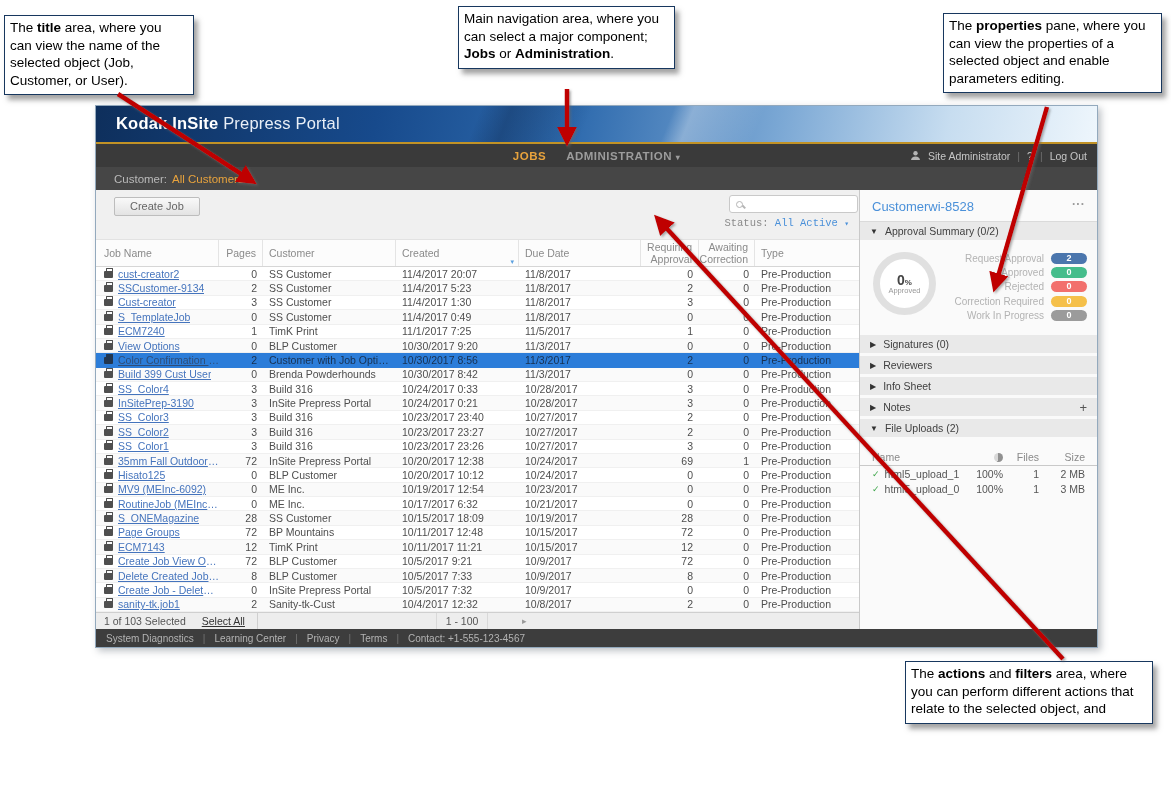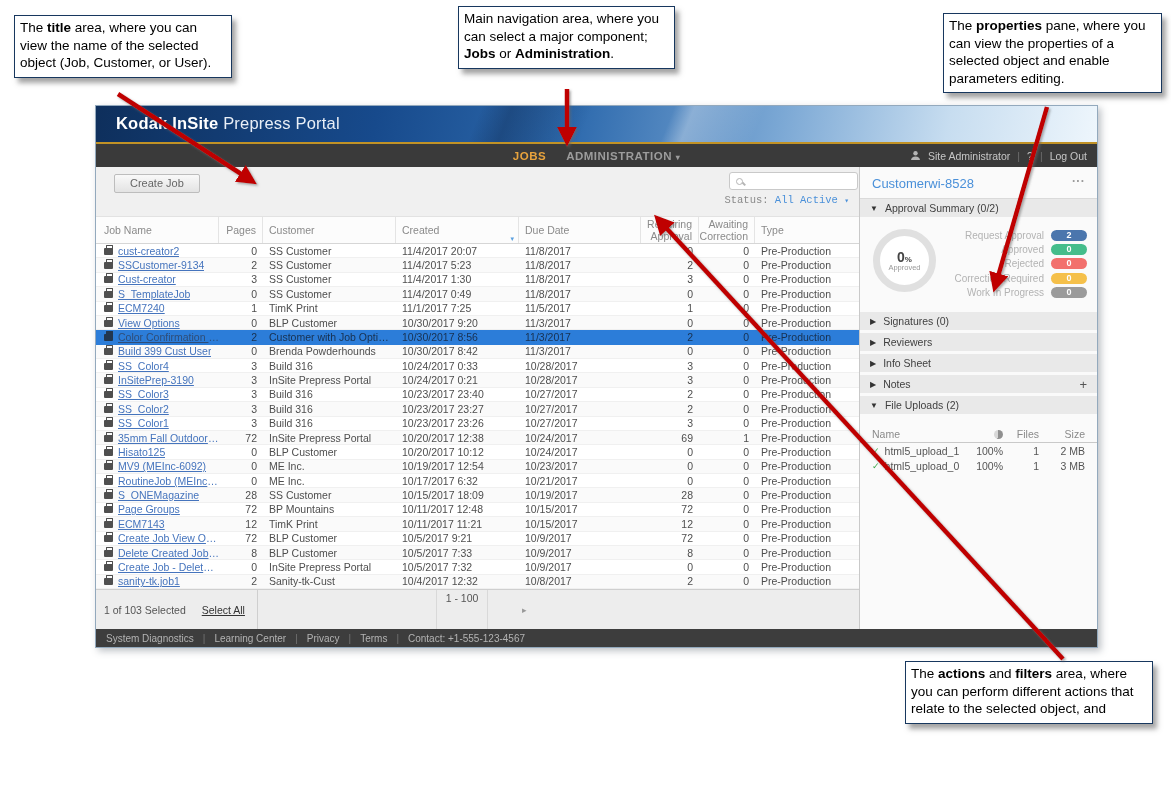--- a/index.html
+++ b/index.html
@@ -115,21 +115,21 @@
 
   .footer { height:18px; flex:none; background:#3d3d3d; display:flex; align-items:center; gap:9px; padding:0 10px; font-size:10px; color:#b3b3b3; }
   .fsep { color:#737373; }
   .flink { cursor:pointer; }
 </style>
 </head>
 <body>
 
 <div class="page">
 
-  <div class="callout" style="left:14px; top:15px; width:218px;">The <b>title</b> area, where you can view the name of the selected object (Job, Customer, or User).</div>
+  <div class="callout" style="left:4px; top:15px; width:190px;">The <b>title</b> area, where you can view the name of the selected object (Job, Customer, or User).</div>
   <div class="callout" style="left:458px; top:6px; width:217px;">Main navigation area, where you can select a major component; <b>Jobs</b> or <b>Administration</b>.</div>
   <div class="callout" style="left:943px; top:13px; width:219px;">The <b>properties</b> pane, where you can view the properties of a selected object and enable parameters editing.</div>
   <div class="callout" style="left:905px; top:661px; width:248px;">The <b>actions</b> and <b>filters</b> area, where you can perform different actions that relate to the selected object, and</div>
 
   <div class="app">
 
     <div class="banner">
       <div class="brand">
         <span class="b1">Kodak InSite</span><span class="b2"> Prepress Portal</span>
       </div>
@@ -148,20 +148,25 @@
             </svg>
         </span>
         <span>Site Administrator</span>
         <span class="nsep">|</span>
         <span>?</span>
         <span class="nsep">|</span>
         <span>Log Out</span>
       </div>
     </div>
 
+    <div class="custbar">
+      <span class="clabel">Customer:</span>
+      <span class="cvalue">All Customers</span>
+      <span class="tri">▾</span>
+    </div>
 
     <div class="content">
 
       <div class="main">
         <div class="toolbar">
           <button class="btn-create">Create Job</button>
           <div class="searchbox">
             <span class="sicon"></span>
           </div>
           <div class="statusline">

